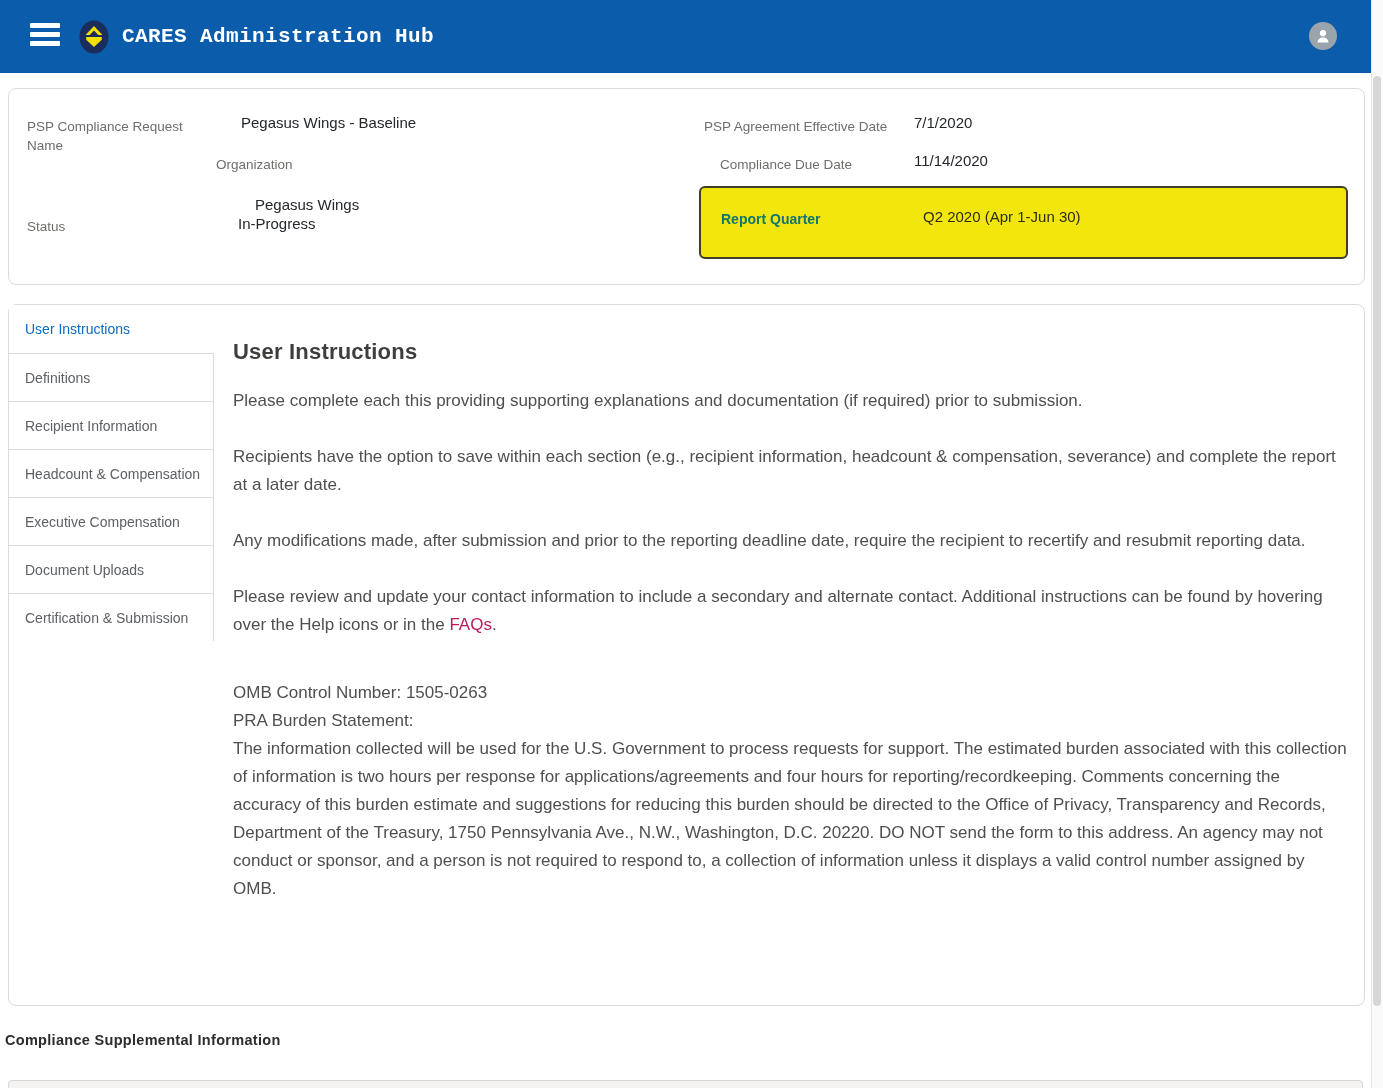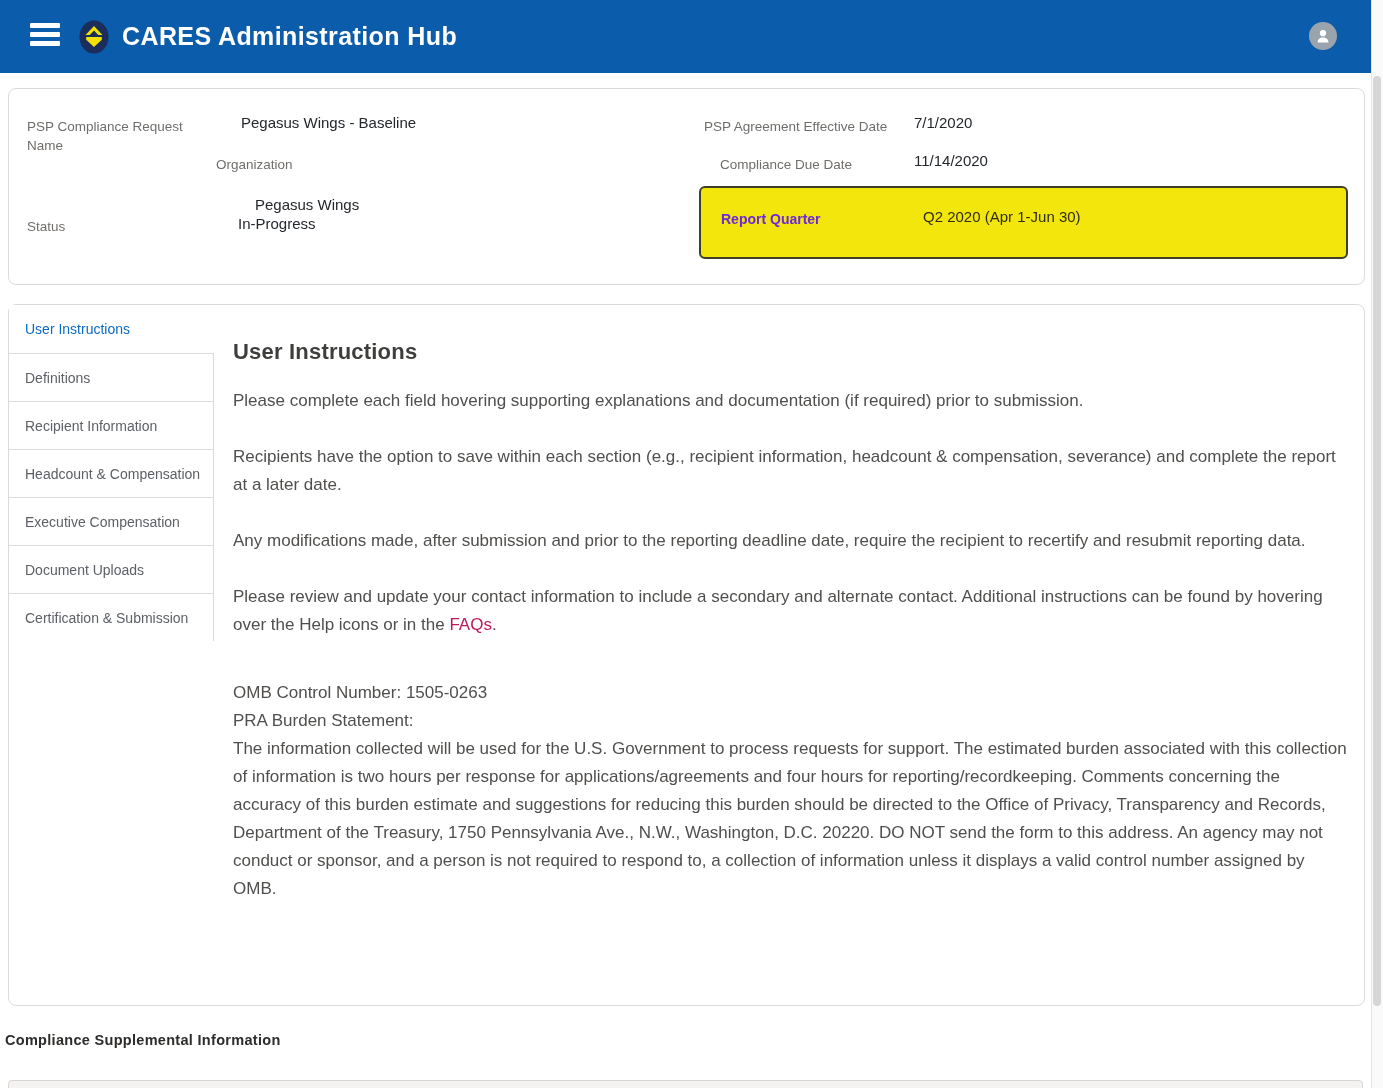--- a/index.html
+++ b/index.html
@@ -11,39 +11,39 @@
   
   .navbar{
     position:absolute;left:0;top:0;width:1372px;height:73px;
     background:#0b5cab;display:flex;align-items:center;
   }
   .hamburger{position:absolute;left:30px;top:23px;width:30px;height:26px;cursor:pointer;}
   .hamburger span{display:block;width:30px;height:4.5px;background:#ffffff;border-radius:1px;margin-bottom:4.5px;}
   .brand-logo{position:absolute;left:76px;top:18px;width:36px;height:37px;}
   .brand-title{
     position:absolute;left:122px;top:0;height:73px;display:flex;align-items:center;
-    font-family:Liberation Sans, sans-serif;font-size:25px;font-weight:600;
+    font-family:Liberation Mono, monospace;font-size:21px;font-weight:600;
     color:#ffffff;letter-spacing:0.4px;
   }
   .avatar{
     position:absolute;left:1309px;top:22px;width:28px;height:28px;border-radius:50%;
     background:#9aa4ad;display:flex;align-items:center;justify-content:center;cursor:pointer;
   }
   
   .panel{
     position:absolute;background:#ffffff;border:1px solid #dddbda;border-radius:8px;
   }
   #summary-panel{left:8px;top:88px;width:1355px;height:195px;}
   .fld-label{position:absolute;font-size:13.5px;color:#706e6b;line-height:19px;}
   .fld-value{position:absolute;font-size:15px;color:#24282d;line-height:20px;}
   .rq-box{
     position:absolute;left:690px;top:97px;width:645px;height:69px;
     background:#f2e60d;border:2px solid #3f3f26;border-radius:6px;
   }
-  .rq-label{position:absolute;left:20px;top:23px;font-size:14px;font-weight:700;color:#6d28d9;}
+  .rq-label{position:absolute;left:20px;top:23px;font-size:14px;font-weight:700;color:#0f766e;}
   .rq-value{position:absolute;left:222px;top:20px;font-size:15px;font-weight:500;color:#2e2e16;}
   
   #main-panel{left:8px;top:304px;width:1355px;height:700px;}
   .tabstrip{position:absolute;left:0;top:0;width:205px;}
   .tab{
     box-sizing:border-box;width:205px;height:48px;display:flex;align-items:center;
     padding-left:16px;font-size:14px;color:#5d6066;cursor:pointer;
     border-right:1px solid #dddbda;background:#ffffff;
   }
   .tab + .tab{border-top:1px solid #dddbda;}
@@ -129,21 +129,21 @@
     <div class="tab">Definitions</div>
     <div class="tab">Recipient Information</div>
     <div class="tab">Headcount &amp; Compensation</div>
     <div class="tab">Executive Compensation</div>
     <div class="tab">Document Uploads</div>
     <div class="tab">Certification &amp; Submission</div>
   </div>
 
   <div class="content">
     <h1>User Instructions</h1>
-    <p>Please complete each field hovering supporting explanations and documentation (if required) prior to submission.</p>
+    <p>Please complete each this providing supporting explanations and documentation (if required) prior to submission.</p>
     <p>Recipients have the option to save within each section (e.g., recipient information, headcount &amp; compensation, severance) and complete the report at a later date.</p>
     <p>Any modifications made, after submission and prior to the reporting deadline date, require the recipient to recertify and resubmit reporting data.</p>
     <p><span>Please review and update your contact information to include a secondary and alternate contact. Additional instructions can be found by hovering over the Help icons or in the </span><a class="faq-link">FAQs</a><span>.</span></p>
     <div class="omb-block">
       <div>OMB Control Number: 1505-0263</div>
       <div>PRA Burden Statement:</div>
       <div>The information collected will be used for the U.S. Government to process requests for support. The estimated burden associated with this collection of information is two hours per response for applications/agreements and four hours for reporting/recordkeeping. Comments concerning the accuracy of this burden estimate and suggestions for reducing this burden should be directed to the Office of Privacy, Transparency and Records, Department of the Treasury, 1750 Pennsylvania Ave., N.W., Washington, D.C. 20220. DO NOT send the form to this address. An agency may not conduct or sponsor, and a person is not required to respond to, a collection of information unless it displays a valid control number assigned by OMB.</div>
     </div>
   </div>
 </div>

